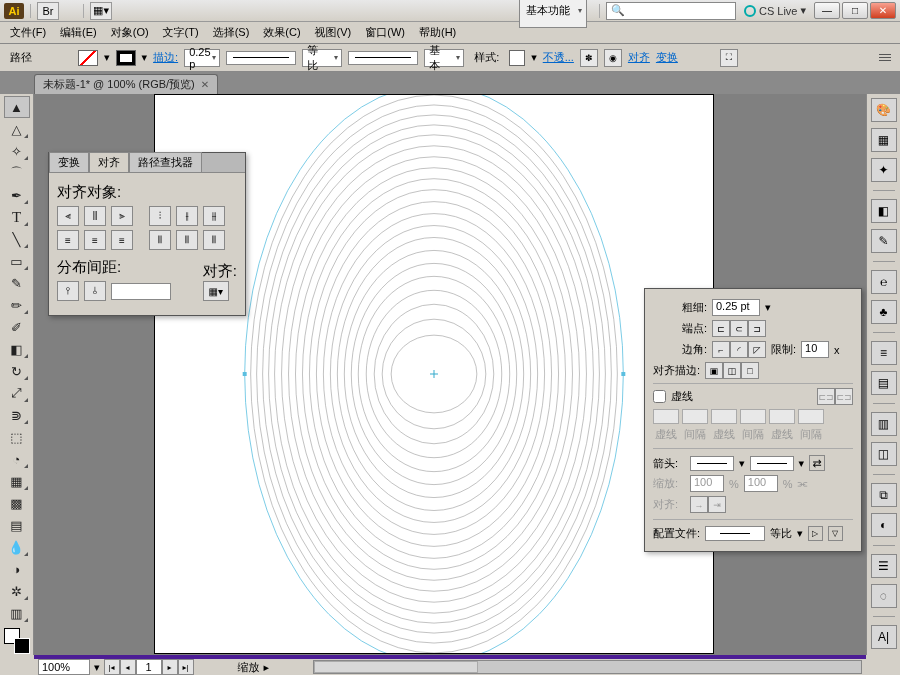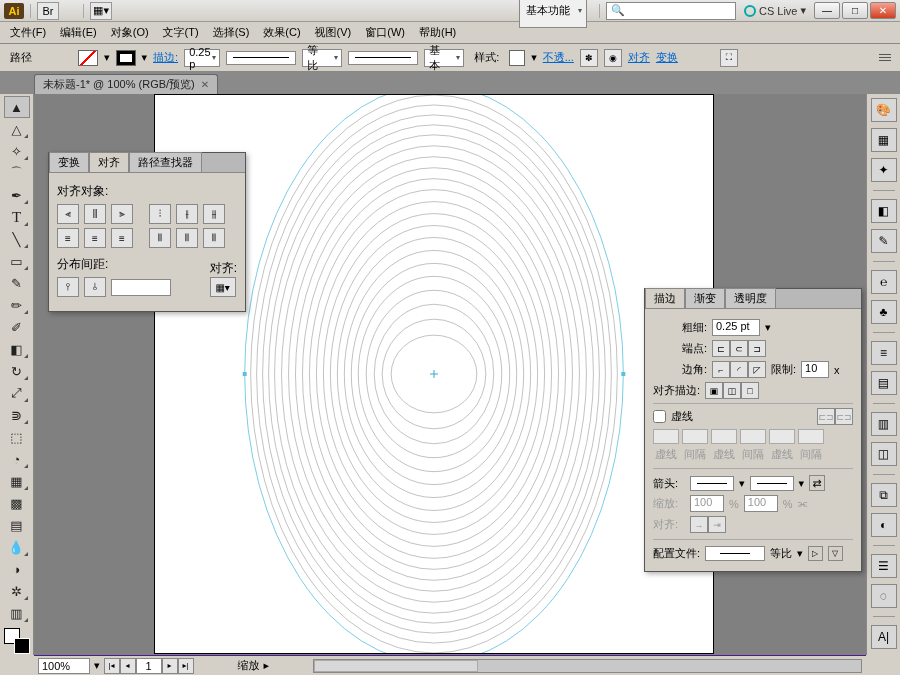--- a/index.html
+++ b/index.html
@@ -62,40 +62,40 @@
 .rightdock .pbtn { width: 26px; height: 24px; border: 1px solid #888; background: #d8d8d8; display: flex; align-items: center; justify-content: center; font-size: 12px; }
 .rightdock .divider { width: 22px; height: 1px; background: #999; margin: 2px 0; }
 
 
 .panel { position: absolute; background: #d4d0c8; border: 1px solid #555; box-shadow: 2px 2px 5px rgba(0,0,0,.3); }
 .panel .tabs { display: flex; background: #b8b8b8; border-bottom: 1px solid #888; height: 20px; align-items: flex-end; }
 .panel .tab { padding: 2px 8px; border: 1px solid #888; border-bottom: none; background: #c8c8c8; font-size: 11px; }
 .panel .tab.active { background: #d4d0c8; }
 .panel .body { padding: 6px 8px; }
 .panel .row { display: flex; align-items: center; gap: 5px; margin: 4px 0; }
-.panel .sect { font-size: 12px; margin-top: 4px; }
+.panel .sect { font-size: 15px; margin-top: 4px; }
 .panel .ibtn { width: 22px; height: 20px; border: 1px solid #888; background: #e4e4e4; display: flex; align-items: center; justify-content: center; font-size: 10px; }
 
 #align-panel { top: 152px; left: 48px; width: 198px; }
 #stroke-panel { top: 288px; left: 644px; width: 218px; }
 
 #stroke-panel .body { font-size: 11px; }
 #stroke-panel .fld { width: 48px; height: 17px; border: 1px solid #888; background: #fff; padding: 0 3px; display: inline-flex; }
 #stroke-panel .btngrp { display: inline-flex; }
 #stroke-panel .btngrp .b { width: 18px; height: 17px; border: 1px solid #888; background: #e4e4e4; display: flex; align-items: center; justify-content: center; font-size: 9px; }
 #stroke-panel .disabled { color: #999; }
 #stroke-panel .dashrow { display: flex; gap: 3px; margin: 3px 0; }
 #stroke-panel .dashrow .d { width: 26px; height: 15px; border: 1px solid #aaa; background: #e8e8e8; }
 #stroke-panel .lblrow { display: flex; gap: 3px; font-size: 9px; color: #999; }
 #stroke-panel .lblrow span { width: 26px; text-align: center; }
 #stroke-panel .arrowprev { width: 44px; height: 15px; border: 1px solid #888; background: #fff; display: inline-flex; align-items: center; justify-content: center; }
 #stroke-panel .arrowprev .ln { width: 30px; height: 1px; background: #000; }
 
 
-.statusbar { position: absolute; bottom: 0; left: 34px; right: 34px; height: 20px; background: #d4d0c8; border-top: 1px solid #4c1d95; display: flex; align-items: center; padding: 0 4px; gap: 4px; }
+.statusbar { position: absolute; bottom: 0; left: 34px; right: 34px; height: 20px; background: #d4d0c8; border-top: 4px solid #4c1d95; display: flex; align-items: center; padding: 0 4px; gap: 4px; }
 .statusbar .zoom { width: 52px; height: 16px; border: 1px solid #888; background: #fff; padding: 0 3px; display: flex; align-items: center; }
 .statusbar .nav { display: flex; }
 .statusbar .nbtn { width: 16px; height: 16px; border: 1px solid #888; background: #e4e4e4; display: flex; align-items: center; justify-content: center; font-size: 8px; }
 .statusbar .pg { width: 26px; height: 16px; border: 1px solid #888; background: #fff; display: flex; align-items: center; justify-content: center; }
 .statusbar .toolname { margin-left: 40px; }
 .statusbar .scroll { flex: 1; margin-left: 40px; height: 14px; background: #c8c8c8; border: 1px solid #888; position: relative; }
 .statusbar .thumb { position: absolute; left: 0; top: 0; bottom: 0; width: 30%; background: #d8d8d8; border: 1px solid #aaa; }
 </style>
 </head>
 <body>
@@ -312,25 +312,20 @@
       </div>
       <div>
         <div class="sect">对齐:</div>
         <div class="ibtn" style="width:26px">▦▾</div>
       </div>
     </div>
   </div>
 </div>
 
 <div id="stroke-panel" class="panel">
-  <div class="tabs">
-    <div class="tab active">描边</div>
-    <div class="tab">渐变</div>
-    <div class="tab">透明度</div>
-  </div>
   <div class="body">
     <div class="row"><span style="width:54px;text-align:right">粗细:</span><span class="fld">
           <span>0.25 pt</span>
         </span> ▾</div>
     <div class="row">
         <span style="width:54px;text-align:right">端点:</span>
       <span class="btngrp">
         <span class="b">⊏</span>
         <span class="b">⊂</span>
         <span class="b">⊐</span>

